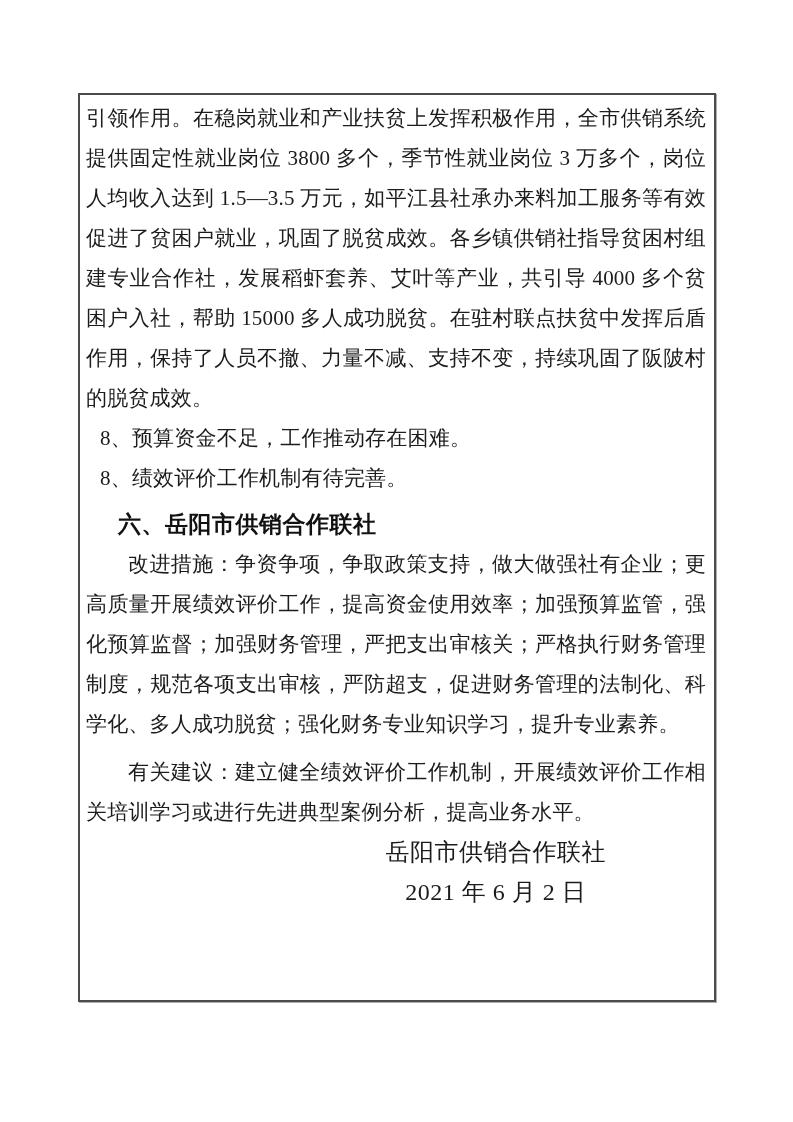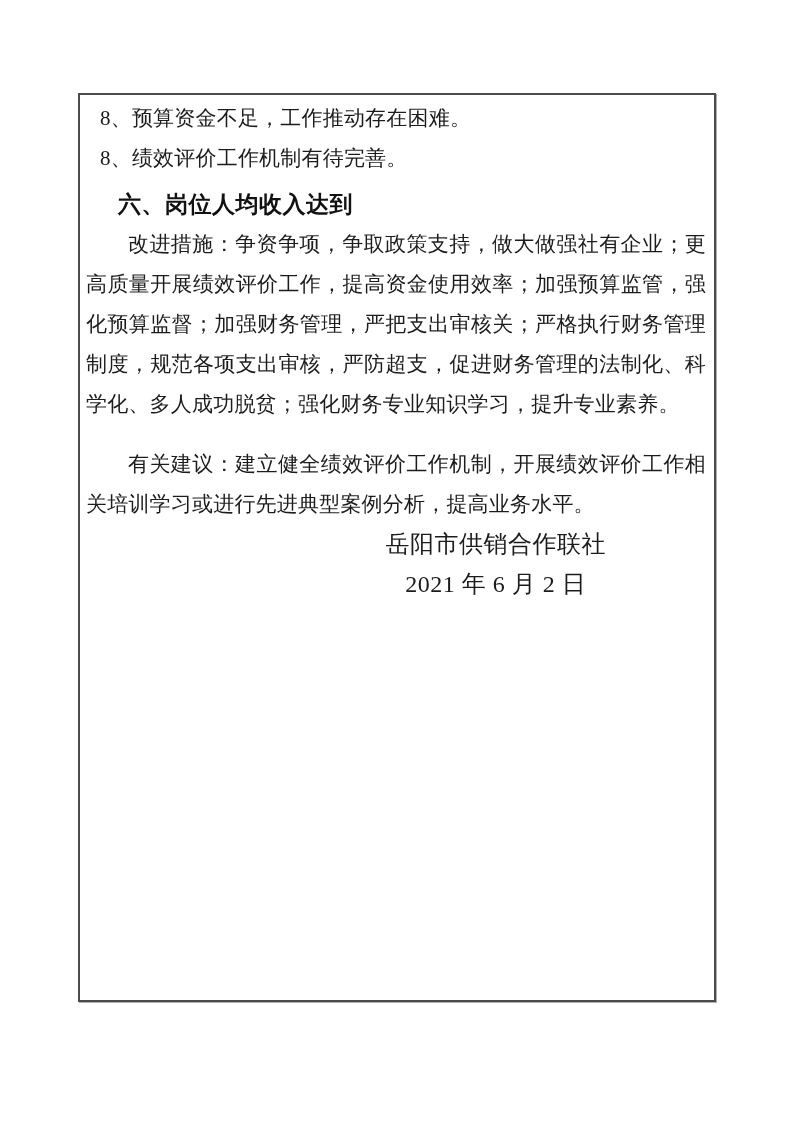--- a/index.html
+++ b/index.html
@@ -50,47 +50,48 @@
     margin: 0;
     padding-left: 14px;
     font-size: 21px;
     line-height: 40px;
     letter-spacing: 0.2px;
   }
   .indent-first {
     text-indent: 42px;
   }
   .suggestion-para {
-    margin-top: 20px;
+    margin-top: 8px;
   }
   .closing-block {
     width: fit-content;
     margin: 0 100px 0 auto;
     text-align: center;
   }
   .closing-line {
     margin: 0;
     font-size: 24px;
     line-height: 40px;
     letter-spacing: 0.5px;
   }
 </style>
 </head>
 <body>
 
 <div class="page">
   <div class="frame">
 
+    <p class="body-text">引领作用。在稳岗就业和产业扶贫上发挥积极作用，全市供销系统提供固定性就业岗位 3800 多个，季节性就业岗位 3 万多个，岗位人均收入达到 1.5—3.5 万元，如平江县社承办来料加工服务等有效促进了贫困户就业，巩固了脱贫成效。各乡镇供销社指导贫困村组建专业合作社，发展稻虾套养、艾叶等产业，共引导 4000 多个贫困户入社，帮助 15000 多人成功脱贫。在驻村联点扶贫中发挥后盾作用，保持了人员不撤、力量不减、支持不变，持续巩固了阪陂村的脱贫成效。</p>
 
 
     <p class="list-item">8、预算资金不足，工作推动存在困难。</p>
 
     <p class="list-item">8、绩效评价工作机制有待完善。</p>
 
-    <h2 class="section-heading">六、岗位人均收入达到</h2>
+    <h2 class="section-heading">六、岳阳市供销合作联社</h2>
 
     <p class="body-text indent-first">改进措施：争资争项，争取政策支持，做大做强社有企业；更高质量开展绩效评价工作，提高资金使用效率；加强预算监管，强化预算监督；加强财务管理，严把支出审核关；严格执行财务管理制度，规范各项支出审核，严防超支，促进财务管理的法制化、科学化、多人成功脱贫；强化财务专业知识学习，提升专业素养。</p>
 
     <p class="body-text indent-first suggestion-para">有关建议：建立健全绩效评价工作机制，开展绩效评价工作相关培训学习或进行先进典型案例分析，提高业务水平。</p>
 
     <div class="closing-block">
       <p class="closing-line">岳阳市供销合作联社</p>
       <p class="closing-line">2021 年 6 月 2 日</p>
     </div>
 

